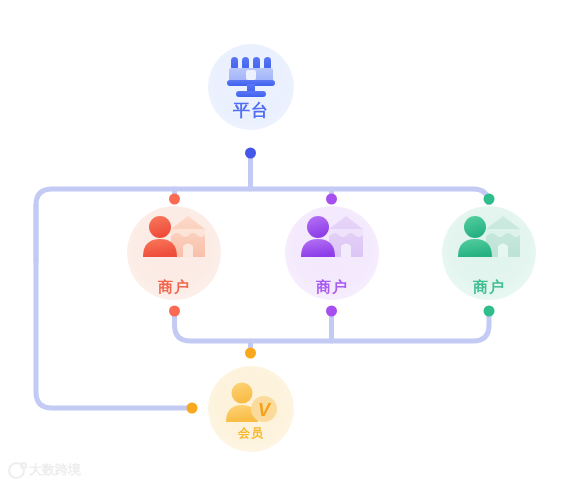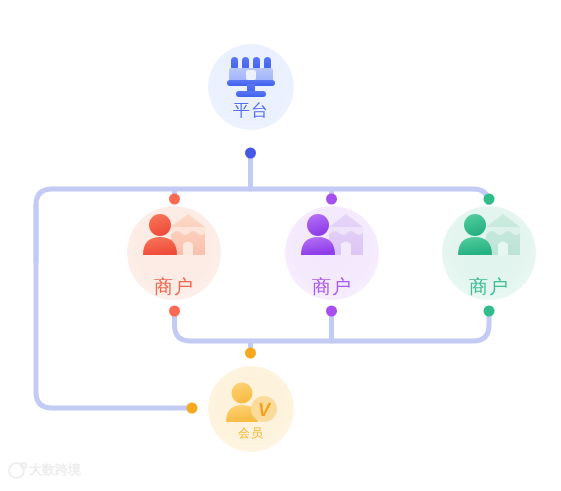--- a/index.html
+++ b/index.html
@@ -24,21 +24,21 @@
     flex-direction:column;
     align-items:center;
     justify-content:center;
   }
   .node .glyph{
     position:relative;
     display:block;
     line-height:0;
   }
   .node .caption{
-    font-weight:normal;
+    font-weight:bold;
     letter-spacing:1px;
     line-height:1;
     user-select:none;
   }
 
   
   #node-platform{
     left:208px;top:44px;width:86px;height:86px;
     background:radial-gradient(circle at 50% 45%, #eef2ff 0%, #eaf0fe 55%, #f2f5ff 100%);
   }
@@ -48,21 +48,21 @@
   }
 
   
   .node-merchant{width:94px;height:94px;}
   #node-merchant-1{left:127px;top:206px;
     background:radial-gradient(circle at 50% 45%, #fdeae4 0%, #fcece6 55%, #fdf3ef 100%);}
   #node-merchant-2{left:285px;top:206px;
     background:radial-gradient(circle at 50% 45%, #f3e8fd 0%, #f4eafd 55%, #f9f2fe 100%);}
   #node-merchant-3{left:442px;top:206px;
     background:radial-gradient(circle at 50% 45%, #dff3ec 0%, #e4f5ef 55%, #eefaf6 100%);}
-  .node-merchant .caption{font-size:19px;margin-top:20px;}
+  .node-merchant .caption{font-size:15px;margin-top:20px;}
   #node-merchant-1 .caption{color:#f2674f;}
   #node-merchant-2 .caption{color:#a95cf0;}
   #node-merchant-3 .caption{color:#3fbf92;}
 
   
   #node-member{
     left:208px;top:366px;width:86px;height:86px;
     background:radial-gradient(circle at 50% 45%, #fdf1d8 0%, #fdf3dd 55%, #fef8eb 100%);
   }
   #node-member .caption{color:#f6b62e;font-size:12px;margin-top:3px;}

